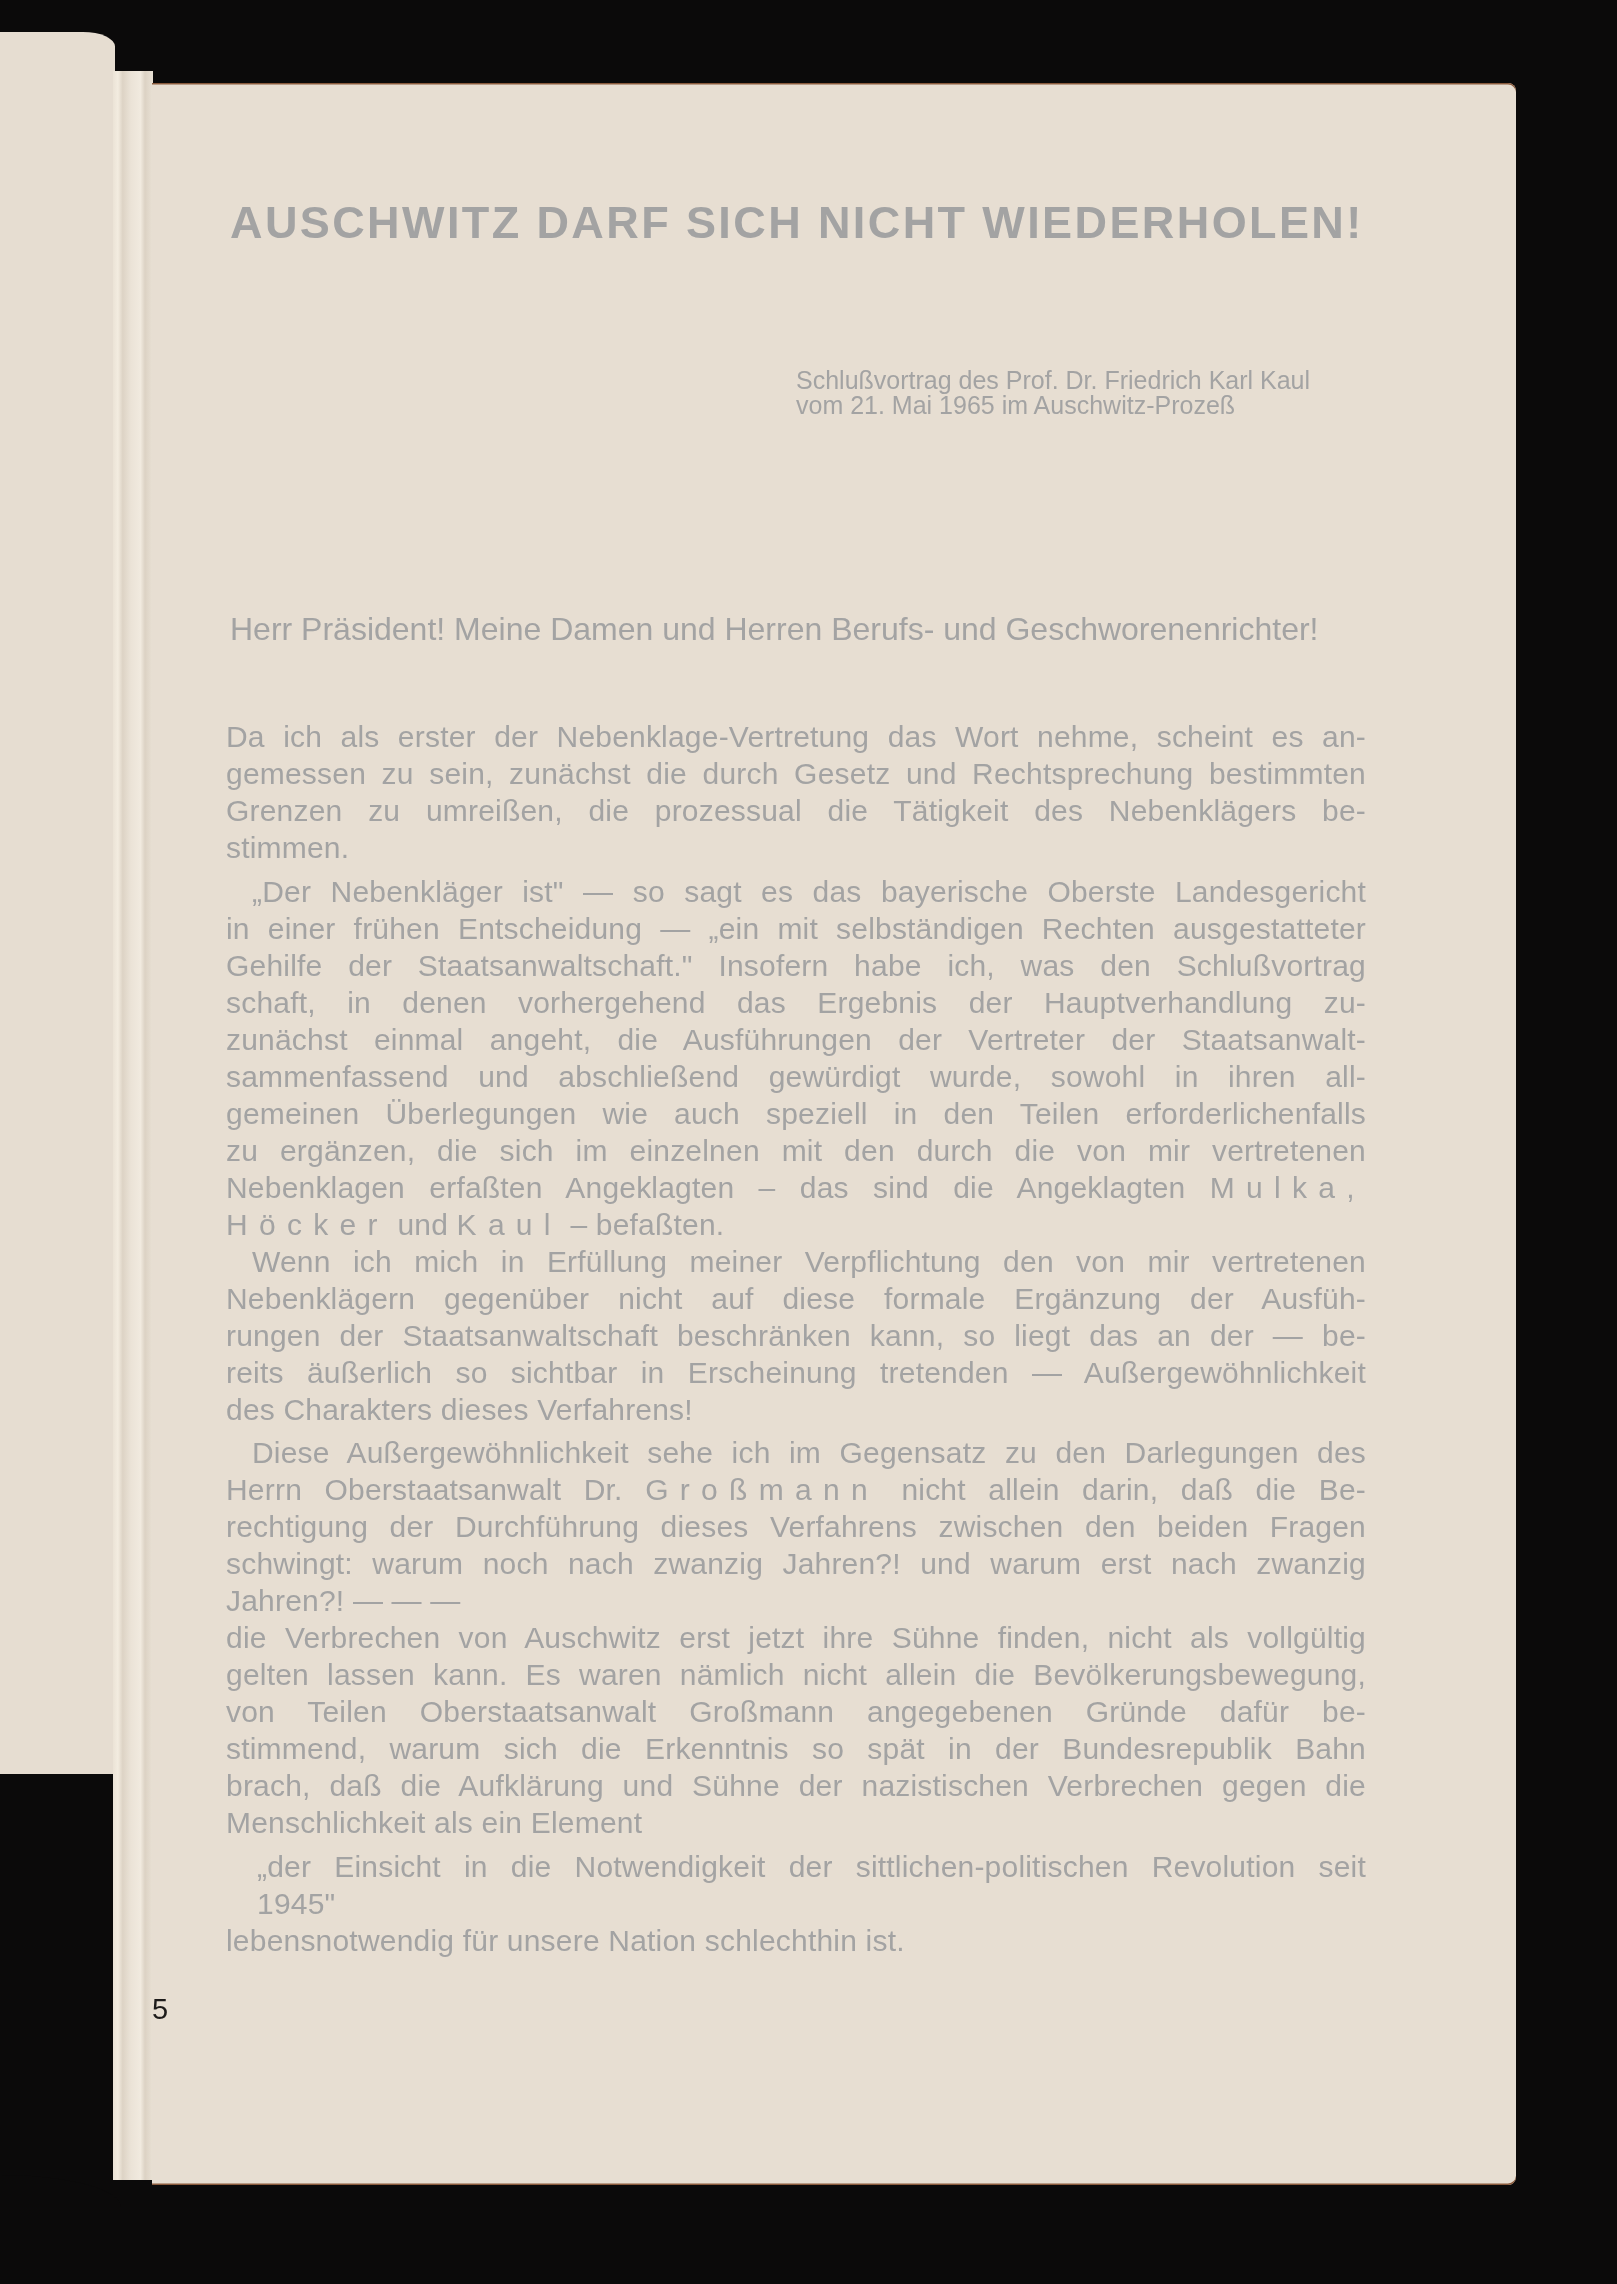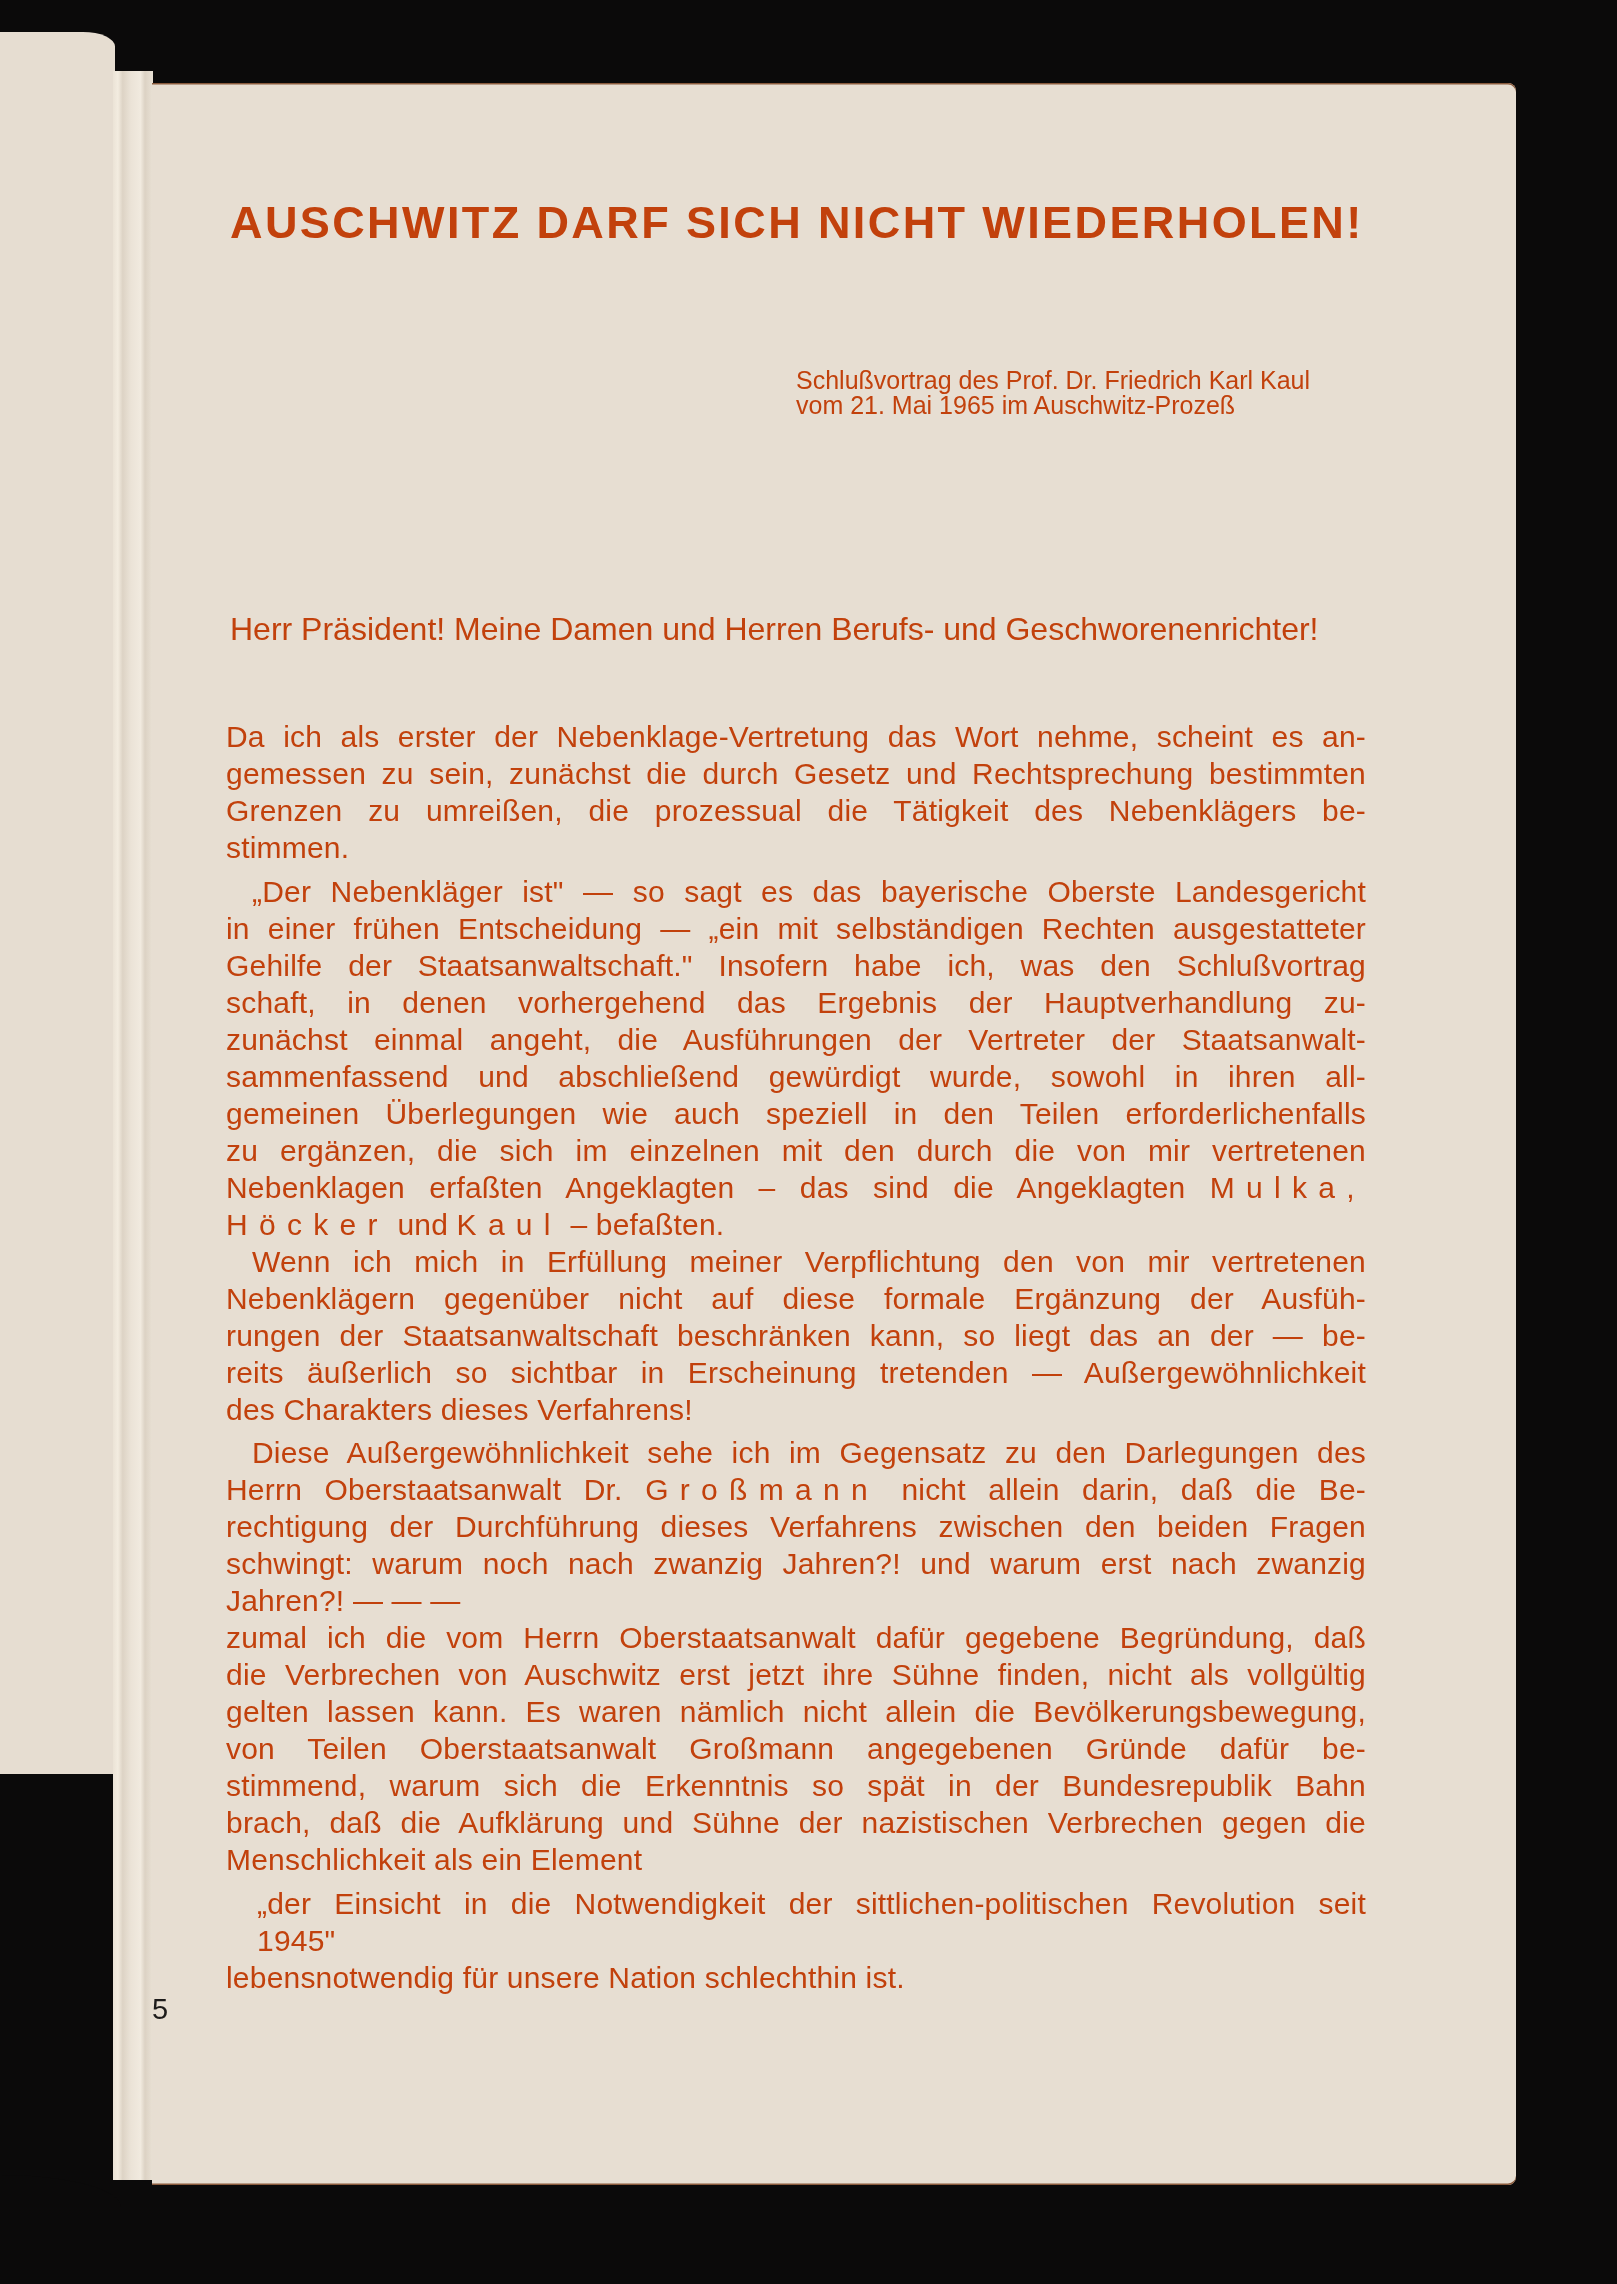--- a/index.html
+++ b/index.html
@@ -23,21 +23,21 @@
   .spine {
     position:absolute; left:113px; top:71px; width:40px; height:2109px;
     background:linear-gradient(to right,#ebe3d6 0px,#f3ece0 4.9px,#ddd3c5 9.7px,#ebe3d7 18px,#f1eadf 27.5px,#dcd2c4 32px,#e9e1d5 40px);
   }
   .page {
     position:absolute; left:152px; top:83px; width:1364px; height:2102px;
     background:#e7ded2;
     border-top-right-radius:8px; border-bottom-right-radius:8px;
     box-shadow: inset 0 1.6px 0 #8a5a3c, inset 0 -1.6px 0 #8a5a3c;
   }
-  .text { color:#c2410c; position:absolute; }
+  .text { color:#a3a3a3; position:absolute; }
   .title {
     left:230px; top:197px; font-size:45px; font-weight:bold; letter-spacing:2.4px;
     white-space:nowrap;
   }
   .subtitle { left:796px; top:368px; font-size:25px; line-height:25px; white-space:nowrap; }
   .greeting { left:230px; top:611px; font-size:32px; white-space:nowrap; }
   .body {
     left:226px; top:718px; width:1140px;
     font-size:30px; line-height:37px; letter-spacing:0.2px;
   }
@@ -91,21 +91,20 @@
   <span class="line">Nebenklägern gegenüber nicht auf diese formale Ergänzung der Ausfüh-</span>
   <span class="line">rungen der Staatsanwaltschaft beschränken kann, so liegt das an der — be-</span>
   <span class="line">reits äußerlich so sichtbar in Erscheinung tretenden — Außergewöhnlichkeit</span>
   <span class="line last">des Charakters dieses Verfahrens!</span>
 
   <span class="line indent gap">Diese Außergewöhnlichkeit sehe ich im Gegensatz zu den Darlegungen des</span>
   <span class="line"><span>Herrn Oberstaatsanwalt Dr.</span> <span class="spaced">Großmann</span> <span>nicht allein darin, daß die Be-</span></span>
   <span class="line">rechtigung der Durchführung dieses Verfahrens zwischen den beiden Fragen</span>
   <span class="line">schwingt: warum noch nach zwanzig Jahren?! und warum erst nach zwanzig</span>
   <span class="line last">Jahren?! — — —</span>
-  <span class="line">zumal ich die vom Herrn Oberstaatsanwalt dafür gegebene Begründung, daß</span>
   <span class="line">die Verbrechen von Auschwitz erst jetzt ihre Sühne finden, nicht als vollgültig</span>
   <span class="line">gelten lassen kann. Es waren nämlich nicht allein die Bevölkerungsbewegung,</span>
   <span class="line">von Teilen Oberstaatsanwalt Großmann angegebenen Gründe dafür be-</span>
   <span class="line">stimmend, warum sich die Erkenntnis so spät in der Bundesrepublik Bahn</span>
   <span class="line">brach, daß die Aufklärung und Sühne der nazistischen Verbrechen gegen die</span>
   <span class="line last">Menschlichkeit als ein Element</span>
 
   <span class="line quote gap">„der Einsicht in die Notwendigkeit der sittlichen-politischen Revolution seit</span>
   <span class="line quote last">1945"</span>
   <span class="line last">lebensnotwendig für unsere Nation schlechthin ist.</span>

